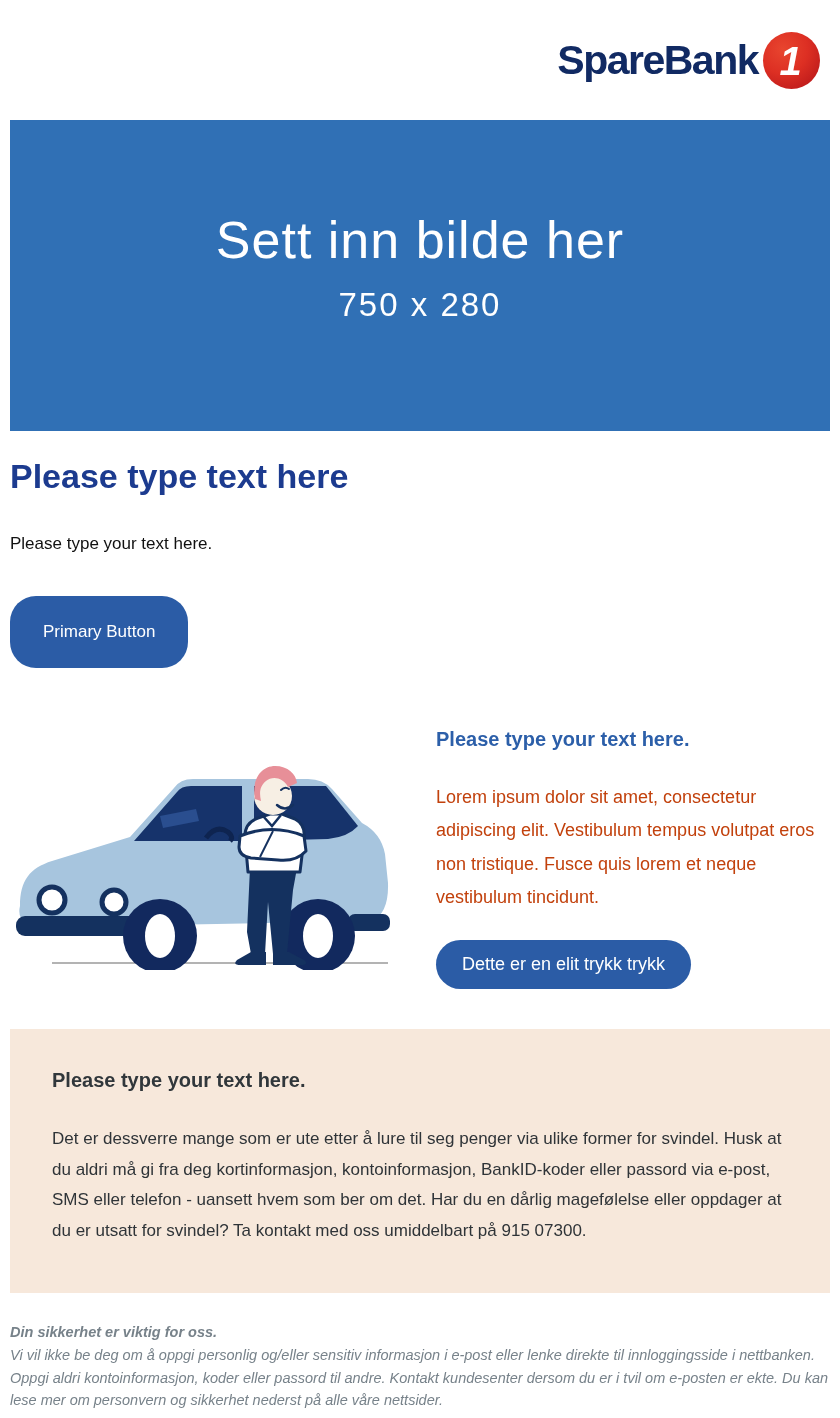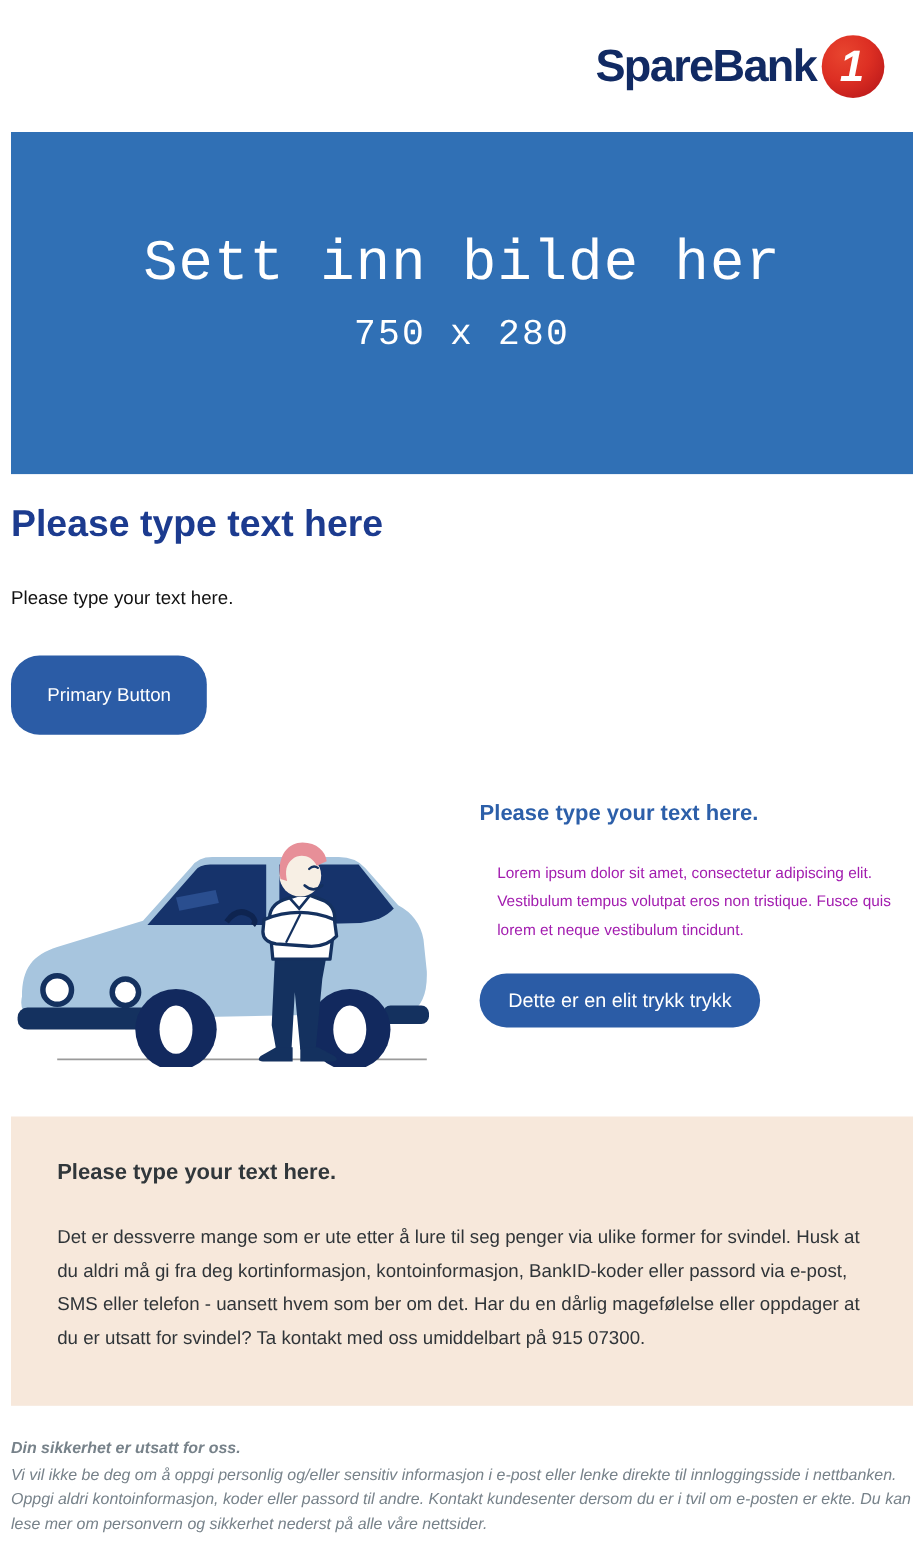--- a/index.html
+++ b/index.html
@@ -1,47 +1,47 @@
 <!DOCTYPE html>
 <html><head>
 <meta charset="utf-8">
 <style>
   html,body{margin:0;padding:0;background:#ffffff;}
   body{width:840px;font-family:"Liberation Sans","DejaVu Sans",sans-serif;-webkit-font-smoothing:antialiased;}
   .page{position:relative;width:840px;min-height:1418px;overflow:hidden;background:#fff;}
 
   
   .header{height:120px;position:relative;}
-  .logo{position:absolute;top:32px;right:36px;display:flex;align-items:center;}
+  .logo{position:absolute;top:32px;right:20px;display:flex;align-items:center;}
   .logo-text{font-size:41px;font-weight:bold;color:#112a63;letter-spacing:-1.5px;line-height:1;}
   .logo-badge{width:57px;height:57px;margin-left:5px;border-radius:50%;
     background:radial-gradient(circle at 35% 30%,#e8452f 0%,#dd2f23 45%,#b01218 100%);
     display:flex;align-items:center;justify-content:center;}
   .logo-badge span{color:#fff;font-size:40px;font-weight:bold;font-style:italic;line-height:1;margin-left:-2px;}
 
   
   .hero{margin:0 10px;height:311px;background:#3070b5;color:#fff;
-    display:flex;flex-direction:column;align-items:center;justify-content:center;padding-bottom:18px;box-sizing:border-box;font-family:Liberation Mono, monospace;}
+    display:flex;flex-direction:column;align-items:center;justify-content:center;padding-bottom:18px;box-sizing:border-box;}
   .hero-line1{font-size:52px;font-weight:300;letter-spacing:1px;}
   .hero-line2{font-size:33px;font-weight:300;letter-spacing:2px;margin-top:16px;}
 
   
   .intro{padding:0 10px;}
   .intro h1{margin:26px 0 0;font-size:34px;font-weight:bold;color:#1c3b8f;}
   .intro p{margin:38px 0 0;font-size:17px;color:#111;}
   .btn{display:inline-block;background:#2b5ca6;color:#fff;border:none;cursor:pointer;
     border-radius:26px;font-family:inherit;}
   .intro .btn{margin-top:42px;font-size:17px;padding:26px 33px;}
 
   
   .feature{display:flex;margin-top:52px;padding:0 10px;}
   .feature-left{width:410px;flex:none;}
   .feature-right{flex:1;padding-left:16px;padding-top:8px;}
   .feature-right h2{margin:0;font-size:20px;font-weight:bold;color:#2c5fa9;}
-  .feature-right p{margin:30px 16px 0;font-size:14px;line-height:1.85;color:#a21caf;}
+  .feature-right p{margin:30px 0 0;font-size:18px;line-height:1.85;color:#c2410c;}
   .feature-right .btn{margin-top:26px;font-size:18px;padding:14px 26px;}
 
   
   .notice{margin:40px 10px 0;background:#f7e8db;padding:40px 42px 46px;box-sizing:border-box;}
   .notice h2{margin:0;font-size:20px;font-weight:bold;color:#31373b;}
   .notice p{margin:32px 0 0;font-size:17px;line-height:1.8;color:#2f3438;}
   .notice-btn-row{text-align:center;margin-top:34px;}
   .notice .btn{font-size:16px;letter-spacing:.5px;padding:16px 36px;}
 
   
@@ -128,17 +128,17 @@
       <button class="btn">Dette er en elit trykk trykk</button>
     </div>
   </div>
 
   <div class="notice">
     <h2>Please type your text here.</h2>
     <p>Det er dessverre mange som er ute etter å lure til seg penger via ulike former for svindel. Husk at du aldri må gi fra deg kortinformasjon, kontoinformasjon, BankID-koder eller passord via e-post, SMS eller telefon - uansett hvem som ber om det. Har du en dårlig magefølelse eller oppdager at du er utsatt for svindel? Ta kontakt med oss umiddelbart på 915 07300.</p>
   </div>
 
   <div class="footer-text">
-    <p class="f-head">Din sikkerhet er utsatt for oss.</p>
+    <p class="f-head">Din sikkerhet er viktig for oss.</p>
     <p class="f-body">Vi vil ikke be deg om å oppgi personlig og/eller sensitiv informasjon i e-post eller lenke direkte til innloggingsside i nettbanken. Oppgi aldri kontoinformasjon, koder eller passord til andre. Kontakt kundesenter dersom du er i tvil om e-posten er ekte. Du kan lese mer om personvern og sikkerhet nederst på alle våre nettsider.</p>
   </div>
 
 </div>
 
 </body></html>

